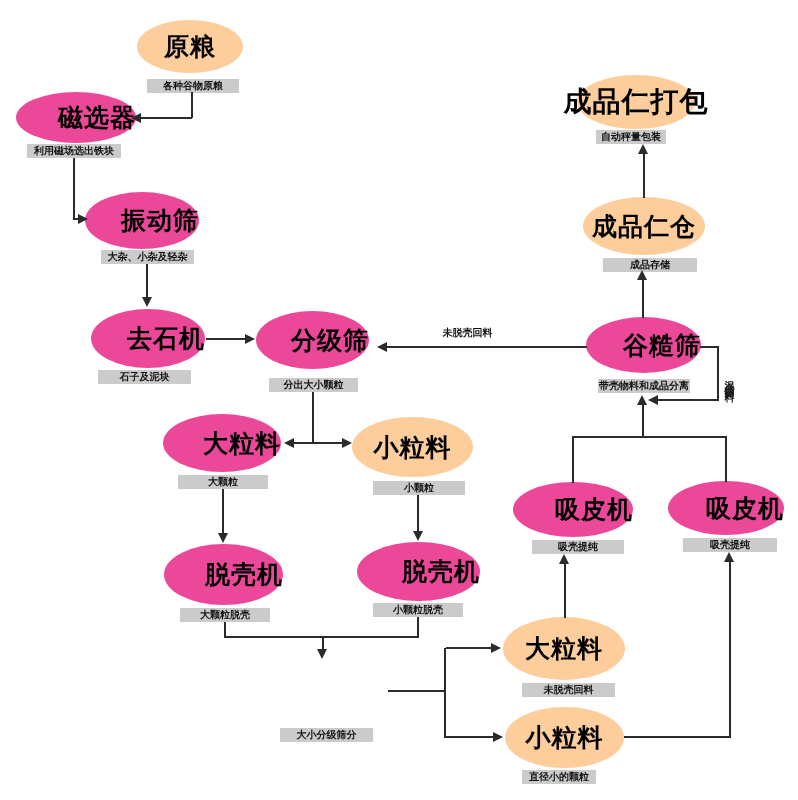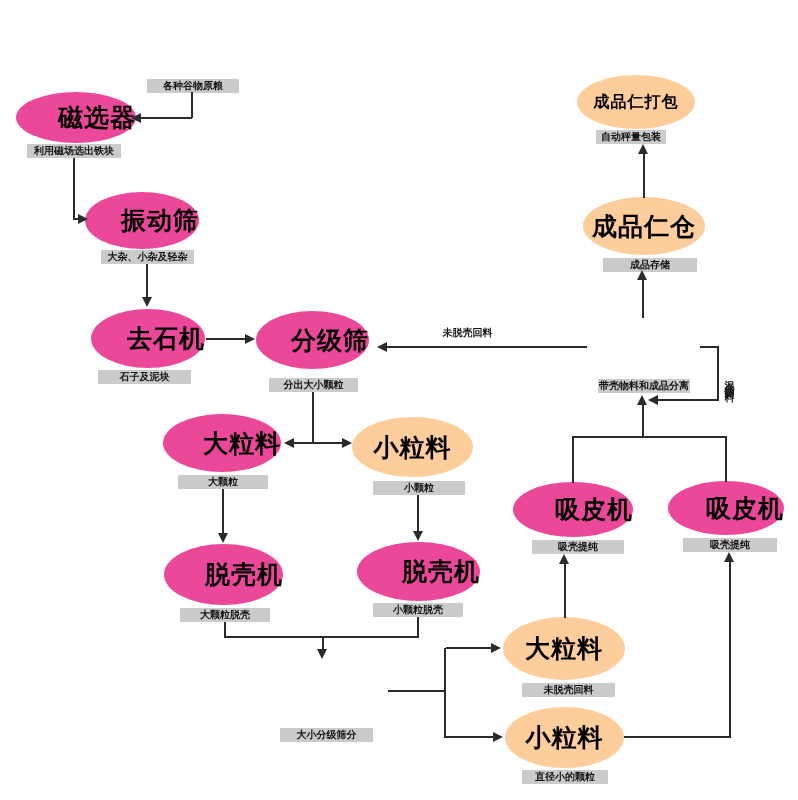--- a/index.html
+++ b/index.html
@@ -2,37 +2,40 @@
 <html><head>
 <meta charset="utf-8">
 <style>
   html,body{margin:0;padding:0;background:#fff;}
   .canvas{position:relative;width:798px;height:800px;background:#ffffff;overflow:hidden;
           font-family:"Liberation Sans",sans-serif;}
   .node{position:absolute;border-radius:50%;display:flex;align-items:center;justify-content:center;
         font-weight:900;font-size:25px;color:#000;white-space:nowrap;letter-spacing:1px;}
   .purple{background:#ec4899;justify-content:flex-end;}
   .orange{background:#FDCD9B;}
-  .title-sm{font-size:16px;}
+  .title-sm{font-size:28px;}
   .bar{position:absolute;background:#CBCBCB;display:flex;align-items:center;justify-content:center;
        font-size:10px;font-weight:700;color:#141414;white-space:nowrap;height:14px;}
   .line{position:absolute;background:#2B2B2B;}
   .ah{position:absolute;width:0;height:0;border-style:solid;border-color:transparent;}
   .ah.up{border-width:0 5px 10px 5px;border-bottom-color:#2B2B2B;}
   .ah.down{border-width:10px 5px 0 5px;border-top-color:#2B2B2B;}
   .ah.left{border-width:5px 10px 5px 0;border-right-color:#2B2B2B;}
   .ah.right{border-width:5px 0 5px 10px;border-left-color:#2B2B2B;}
   .edge-label{position:absolute;font-size:10px;font-weight:700;color:#141414;text-align:center;}
   .edge-label.vertical{writing-mode:vertical-rl;letter-spacing:3px;}
 </style>
 </head>
 <body>
 
 <div class="canvas">
 
+  <div class="node orange" style="left:137px;top:20px;width:106px;height:53px;">
+      <span>原粮</span>
+    </div>
   <div class="node purple" style="left:16px;top:92px;width:120px;height:51px;">
       <span>磁选器</span>
     </div>
   <div class="node purple" style="left:85px;top:192px;width:114px;height:57px;">
       <span>振动筛</span>
     </div>
   <div class="node purple" style="left:91px;top:309px;width:114px;height:59px;">
       <span>去石机</span>
     </div>
   <div class="node purple" style="left:256px;top:311px;width:113px;height:58px;">
@@ -55,39 +58,42 @@
     </div>
   <div class="node orange" style="left:505px;top:707px;width:119px;height:61px;">
       <span>小粒料</span>
     </div>
   <div class="node purple" style="left:513px;top:482px;width:120px;height:55px;">
       <span>吸皮机</span>
     </div>
   <div class="node purple" style="left:668px;top:481px;width:116px;height:54px;">
       <span>吸皮机</span>
     </div>
+  <div class="node purple" style="left:586px;top:317px;width:115px;height:56px;">
+      <span>谷糙筛</span>
+    </div>
   <div class="node orange" style="left:583px;top:197px;width:122px;height:58px;">
       <span>成品仁仓</span>
     </div>
   <div class="node orange title-sm" style="left:577px;top:75px;width:118px;height:54px;">
       <span>成品仁打包</span>
     </div>
 
   <div class="bar" style="left:147px;top:79px;width:92px;">各种谷物原粮</div>
   <div class="bar" style="left:27px;top:144px;width:94px;">利用磁场选出铁块</div>
   <div class="bar" style="left:101px;top:250px;width:93px;">大杂、小杂及轻杂</div>
   <div class="bar" style="left:98px;top:370px;width:93px;">石子及泥块</div>
   <div class="bar" style="left:269px;top:378px;width:89px;">分出大小颗粒</div>
   <div class="bar" style="left:178px;top:475px;width:90px;">大颗粒</div>
   <div class="bar" style="left:373px;top:481px;width:92px;">小颗粒</div>
   <div class="bar" style="left:180px;top:608px;width:90px;">大颗粒脱壳</div>
   <div class="bar" style="left:373px;top:603px;width:90px;">小颗粒脱壳</div>
   <div class="bar" style="left:280px;top:728px;width:93px;">大小分级筛分</div>
   <div class="bar" style="left:522px;top:683px;width:93px;">未脱壳回料</div>
-  <div class="bar" style="left:522px;top:770px;width:86px;">直径小的颗粒</div>
+  <div class="bar" style="left:522px;top:770px;width:74px;">直径小的颗粒</div>
   <div class="bar" style="left:532px;top:540px;width:92px;">吸壳提纯</div>
   <div class="bar" style="left:683px;top:538px;width:94px;">吸壳提纯</div>
   <div class="bar" style="left:598px;top:379px;width:92px;font-size:10px;">带壳物料和成品分离</div>
   <div class="bar" style="left:603px;top:258px;width:94px;">成品存储</div>
   <div class="bar" style="left:596px;top:130px;width:70px;">自动秤量包装</div>
 
   <div class="edge-label" style="left:430px;top:326px;width:75px;">未脱壳回料</div>
   <div class="edge-label vertical" style="left:722px;top:349px;height:60px;">混合物回料</div>
 
   <div class="line" style="left:191px;top:92px;width:2px;height:26px;"></div>

